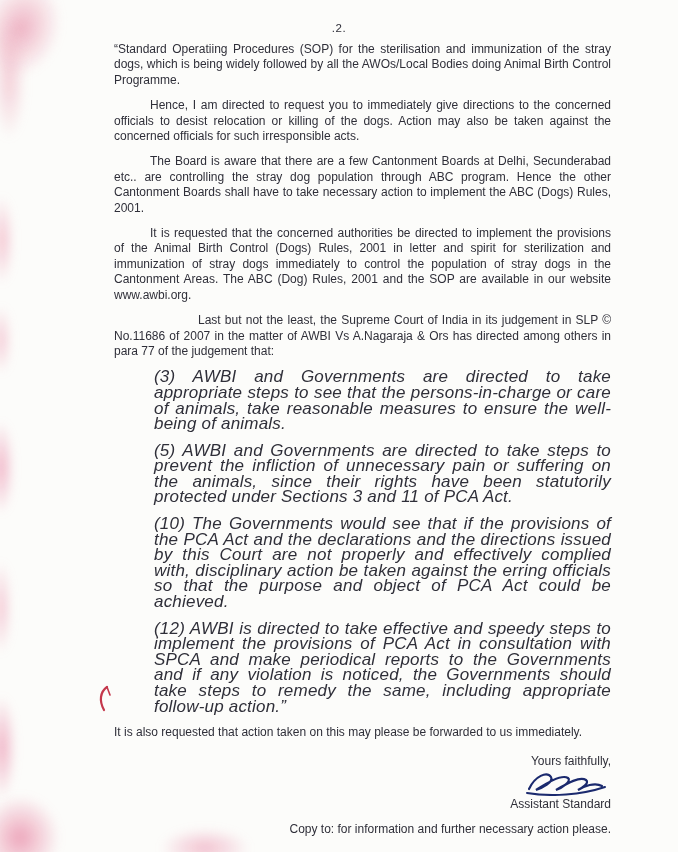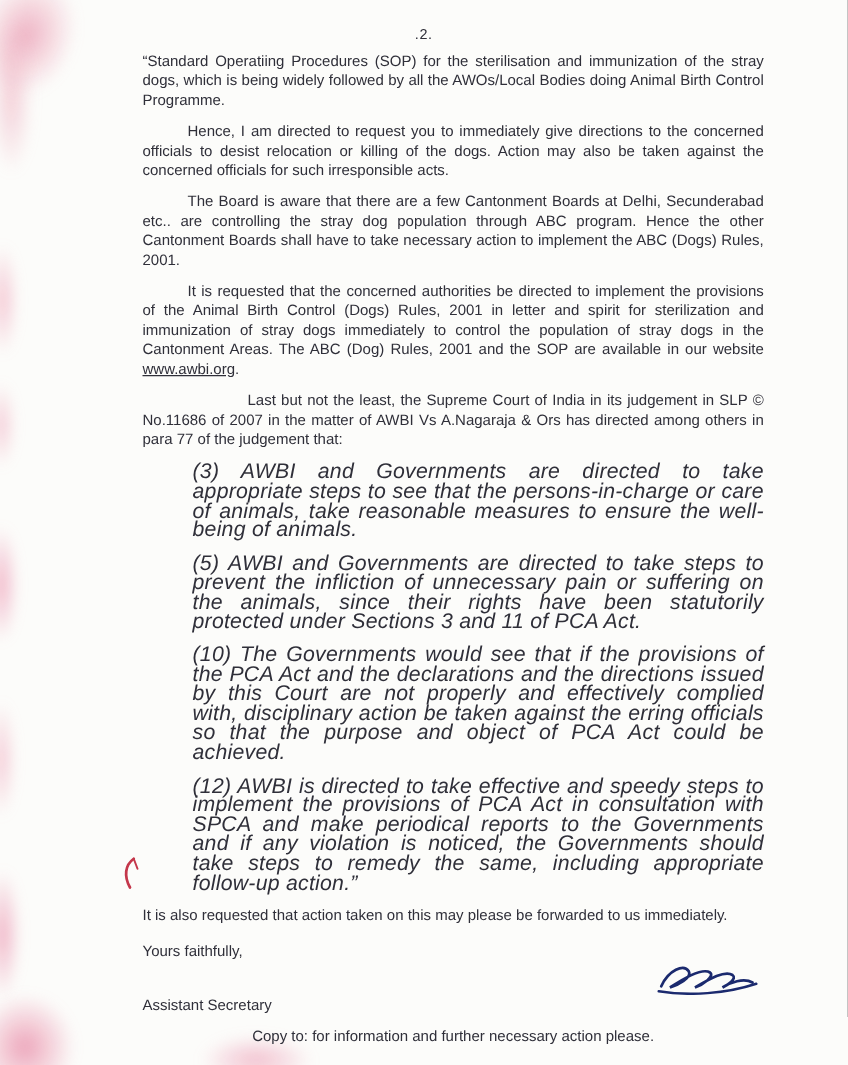--- a/index.html
+++ b/index.html
@@ -43,28 +43,28 @@
     font-size:12px; line-height:15.4px; text-align:justify;
   }
   .content p { margin:0 0 10px 0; }
   .indent    { text-indent:36px; }
   .indent-lg { text-indent:84px; }
   .quote {
     margin:0 0 11px 40px !important;
     font-style:italic;
     font-size:17px; line-height:15.6px; letter-spacing:.2px;
   }
-  .awbi-link { color:inherit; text-decoration:underline; cursor:pointer; }
+  .awbi-link { color:inherit; cursor:pointer; }
   .closing { margin-top:2px !important; margin-bottom:8px !important; }
   
-  .signoff { line-height:16px; margin:12px 0 10px 0; }
+  .signoff { text-align:right; line-height:16px; margin:12px 0 10px 0; }
   .signature-svg { display:block; margin:1px 4px 0 auto; }
   .pen-mark { position:absolute; left:-18px; top:643px; pointer-events:none; }
   
-  .copy-heading { margin:8px 0 22px 0 !important; text-align:center; }
+  .copy-heading { margin:8px 0 22px 0 !important; text-align:right; }
   .copy-item { display:flex; margin-bottom:6px; text-align:left; }
   .copy-num  { flex:none; width:40px; padding-left:8px; }
 </style>
 </head>
 <body>
 
 <div class="page">
 
   <div class="smudge sm-topleft"></div>
   <div class="smudge sm-topleft2"></div>
@@ -101,21 +101,21 @@
       <path d="M11 2 C4 7, 3 16, 8 25" stroke="#c4374b" stroke-width="2.2" fill="none" stroke-linecap="round"></path>
       <path d="M11 2 L14 10" stroke="#c4374b" stroke-width="1.6" fill="none" stroke-linecap="round"></path>
     </svg>
 
     <div class="signoff">
       <div>Yours faithfully,</div>
       <svg class="signature-svg" width="82" height="26" viewBox="0 0 82 26">
         <path d="M4 19 C10 6, 22 1, 26 7 C29 12, 17 18, 11 20 C23 12, 37 4, 43 8 C47 11, 37 18, 31 20 C43 13, 55 6, 61 10 C65 13, 57 18, 53 20 C59 16, 70 12, 77 16" stroke="#1b2a6e" stroke-width="2.2" fill="none" stroke-linecap="round"></path>
         <path d="M2 23 C26 27, 56 25, 80 17" stroke="#1b2a6e" stroke-width="2" fill="none" stroke-linecap="round"></path>
       </svg>
-      <div>Assistant Secretary</div>
+      <div>Assistant Standard</div>
     </div>
 
     <p class="copy-heading">Copy to: for information and further necessary action please.</p>
 
     <div class="copy-item">
       <span class="copy-num">1.</span>
       <span>Maj. Gen. Dr.R.M.Kharb, AVSM (Retd), Chairman, AWBI.</span>
     </div>
     <div class="copy-item">
       <span class="copy-num">2.</span>

